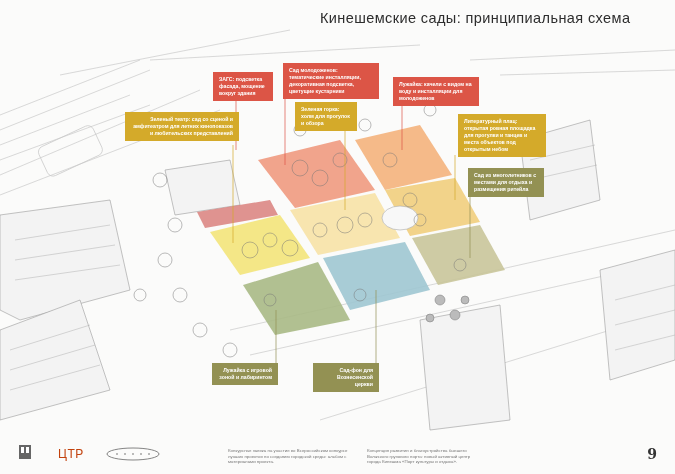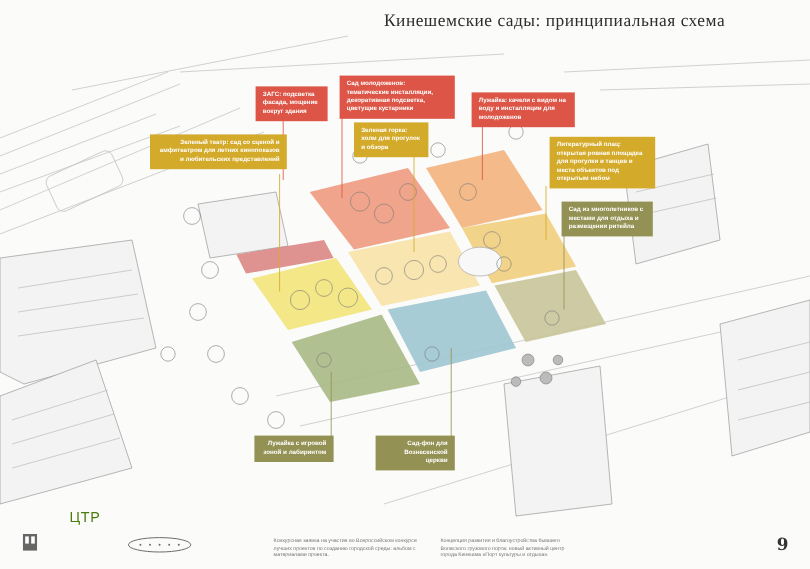--- a/index.html
+++ b/index.html
@@ -1,27 +1,27 @@
 <!DOCTYPE html>
 <html><head>
 <meta charset="utf-8">
 <style>
   html,body{margin:0;padding:0;}
   body{width:675px;height:474px;background:#fbfbfa;position:relative;overflow:hidden;font-family:"Liberation Sans",sans-serif;}
-  .title{position:absolute;left:320px;top:10px;font-size:14.5px;color:#2d2d2d;letter-spacing:0.4px;font-family:Liberation Serif, serif;}
+  .title{position:absolute;left:320px;top:10px;font-size:14.5px;color:#2d2d2d;letter-spacing:0.4px;}
   svg.map{position:absolute;left:0;top:0;}
   .label{position:absolute;color:#fff;font-size:5.2px;line-height:7px;font-weight:bold;padding:4px 6px;box-sizing:border-box;}
   .red{background:#dc5546;}
   .gold{background:#d4aa2a;}
   .olive{background:#939153;}
   .right{text-align:right;}
   .footer-logo{position:absolute;}
   .ftext{position:absolute;font-size:4.4px;line-height:5.6px;color:#777;}
   .pagenum{position:absolute;right:18px;top:446px;font-family:"DejaVu Serif",serif;font-weight:bold;font-size:14px;color:#333;}
-  .utp{position:absolute;left:58px;top:424px;font-size:12px;color:#4d7c0f;letter-spacing:0.5px;}
+  .utp{position:absolute;left:58px;top:447px;font-size:12px;color:#c2410c;letter-spacing:0.5px;}
 </style>
 </head>
 <body>
 
 <div class="title">Кинешемские сады: принципиальная схема</div>
 
 <svg class="map" width="675" height="474">
 
   <g stroke="#c8c8c8" stroke-width="0.7" fill="none">
     <line x1="0" y1="115" x2="140" y2="60"></line>

